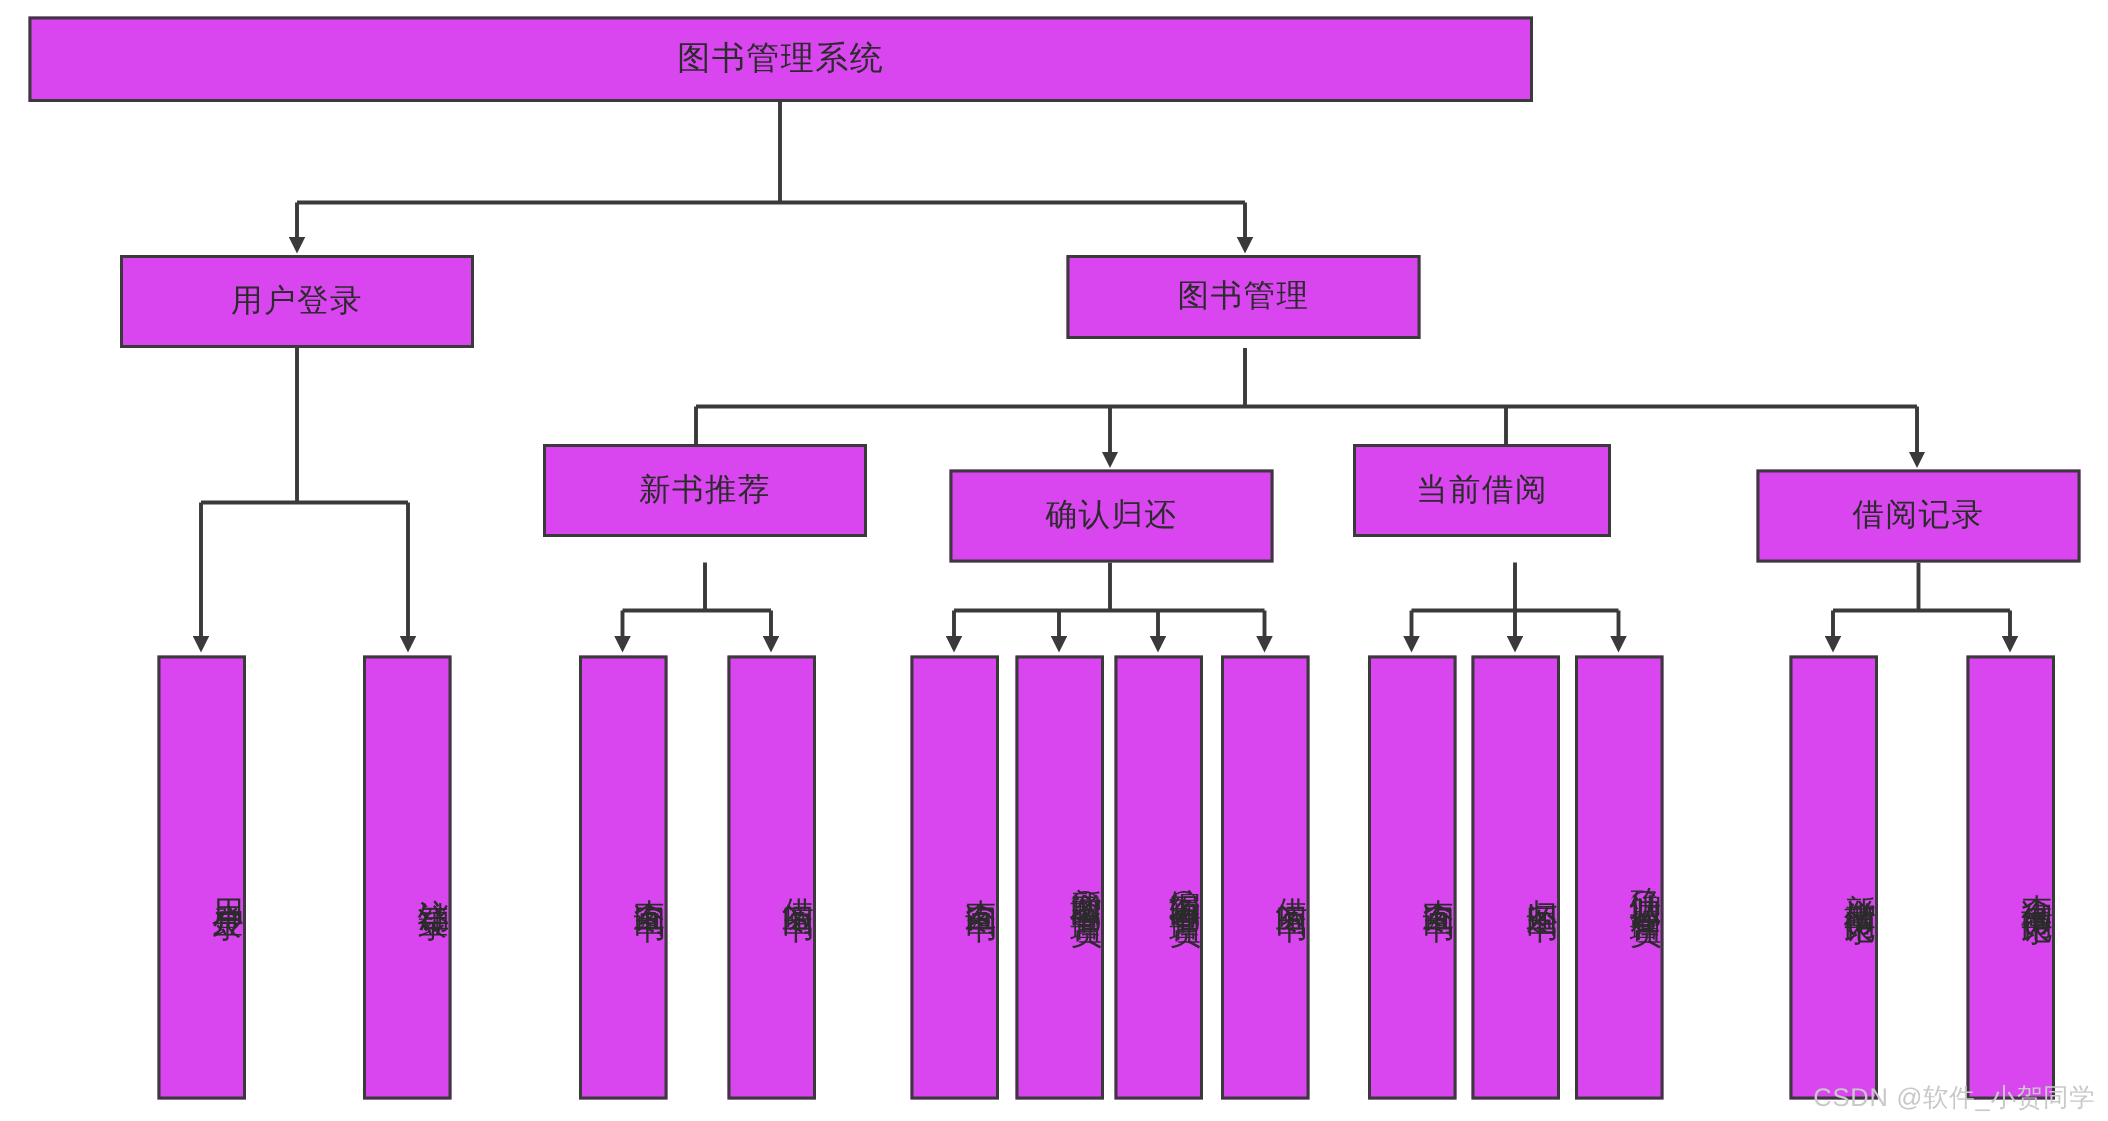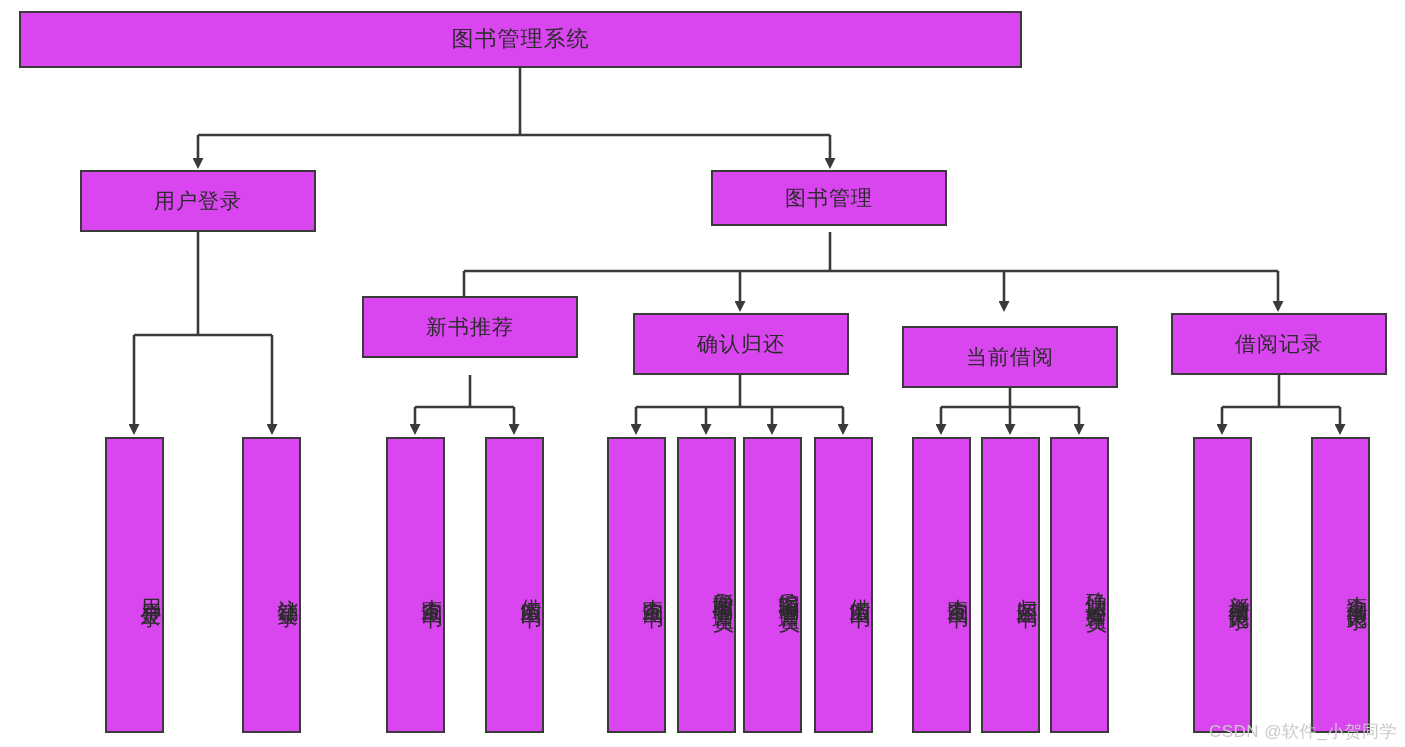--- a/index.html
+++ b/index.html
@@ -134,21 +134,21 @@
   <div class="node h" style="left:711px; top:170px; width:236px; height:56px;">
     <span>图书管理</span>
   </div>
 
   <div class="node h" style="left:362px; top:296px; width:216px; height:62px;align-items:center;">
     <span>新书推荐</span>
   </div>
   <div class="node h" style="left:633px; top:313px; width:216px; height:62px;">
     <span>确认归还</span>
   </div>
-  <div class="node h" style="left:902px; top:326px; width:216px; height:62px;">
+  <div class="node h" style="left:902px; top:296px; width:172px; height:62px;">
     <span>当前借阅</span>
   </div>
   <div class="node h" style="left:1171px; top:313px; width:216px; height:62px;">
     <span>借阅记录</span>
   </div>
 
   <div class="node v" style="left:105px; top:437px; width:59px; height:296px;">
     <span class="vtext">用户登录</span>
   </div>
   <div class="node v" style="left:242px; top:437px; width:59px; height:296px;">

